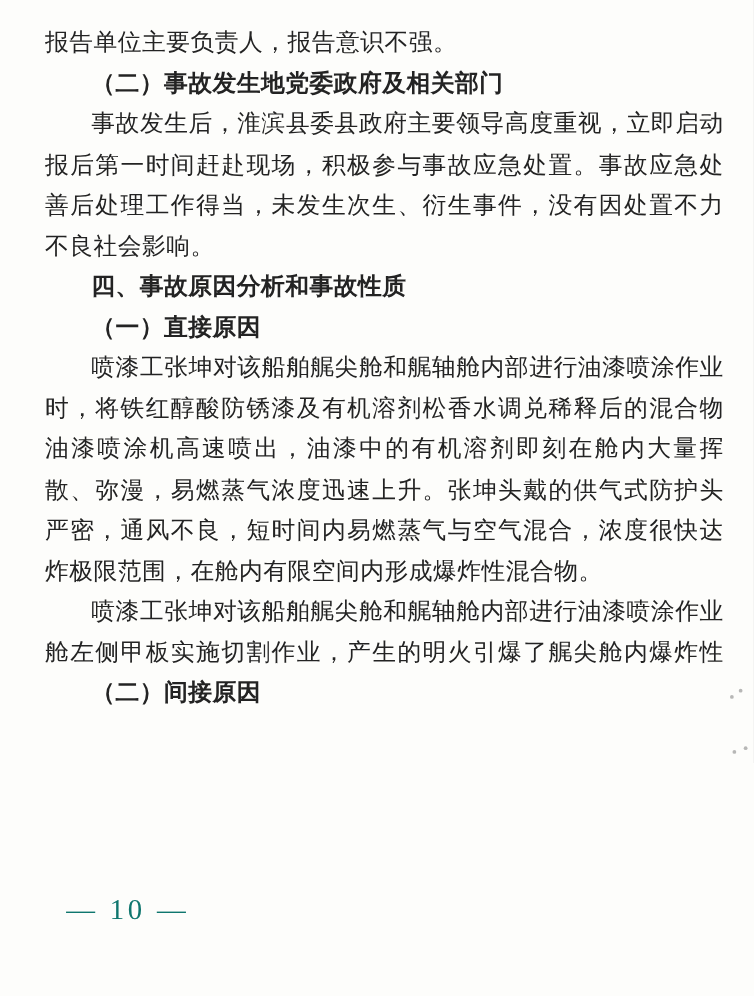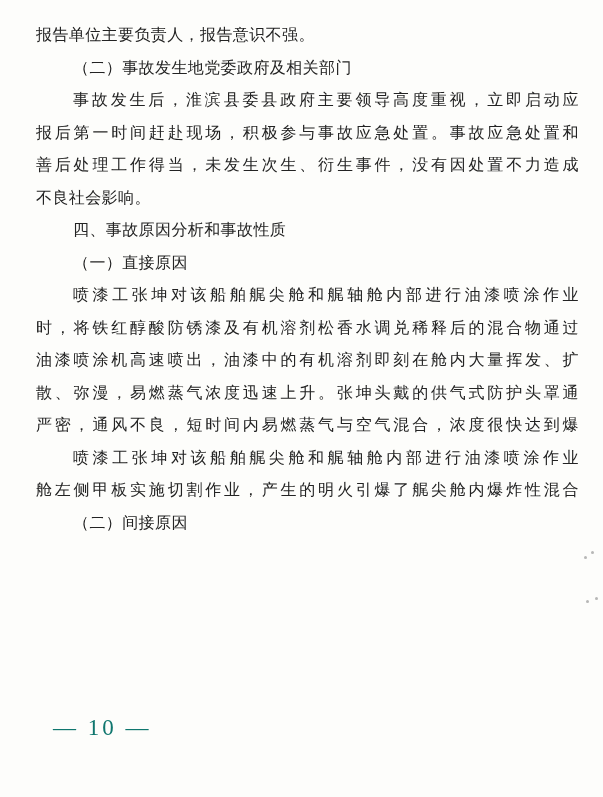--- a/index.html
+++ b/index.html
@@ -13,34 +13,34 @@
     overflow: hidden;
     margin: 0 auto;
   }
   .text-block {
     position: absolute;
     left: 36px;
     top: 19px;
     width: 543px;
   }
   .ln {
-    font-size: 16px;
+    font-size: 19px;
     height: 32.5px;
     line-height: 32.5px;
     letter-spacing: 0.4px;
     text-align: justify;
     text-align-last: justify;
     overflow: hidden;
   }
   .ln.end {
     text-align: left;
     text-align-last: left;
   }
   .indent { padding-left: 37px; }
-  .bold { font-weight: normal; }
+  .bold { font-weight: bold; }
   .hei { font-family: "Liberation Sans", "DejaVu Sans", sans-serif; }
   .footer {
     position: absolute;
     left: 53px;
     top: 716px;
     font-size: 23px;
     line-height: 24px;
     letter-spacing: 3px;
     color: #0f766e;
   }
@@ -65,20 +65,21 @@
     <div class="ln">报后第一时间赶赴现场，积极参与事故应急处置。事故应急处置和</div>
     <div class="ln">善后处理工作得当，未发生次生、衍生事件，没有因处置不力造成</div>
     <div class="ln end">不良社会影响。</div>
     <div class="ln end indent bold hei">四、事故原因分析和事故性质</div>
     <div class="ln end indent bold">（一）直接原因</div>
     <div class="ln indent">喷漆工张坤对该船舶艉尖舱和艉轴舱内部进行油漆喷涂作业</div>
     <div class="ln">时，将铁红醇酸防锈漆及有机溶剂松香水调兑稀释后的混合物通过</div>
     <div class="ln">油漆喷涂机高速喷出，油漆中的有机溶剂即刻在舱内大量挥发、扩</div>
     <div class="ln">散、弥漫，易燃蒸气浓度迅速上升。张坤头戴的供气式防护头罩通</div>
     <div class="ln">严密，通风不良，短时间内易燃蒸气与空气混合，浓度很快达到爆</div>
+    <div class="ln end">炸极限范围，在舱内有限空间内形成爆炸性混合物。</div>
     <div class="ln indent">喷漆工张坤对该船舶艉尖舱和艉轴舱内部进行油漆喷涂作业</div>
     <div class="ln">舱左侧甲板实施切割作业，产生的明火引爆了艉尖舱内爆炸性混合</div>
     <div class="ln end indent bold">（二）间接原因</div>
 
   </div>
 
   <div class="footer">— 10 —</div>
 
   <div class="speck" style="left:584px; top:556px;"></div>
   <div class="speck" style="left:591px; top:551px;"></div>

